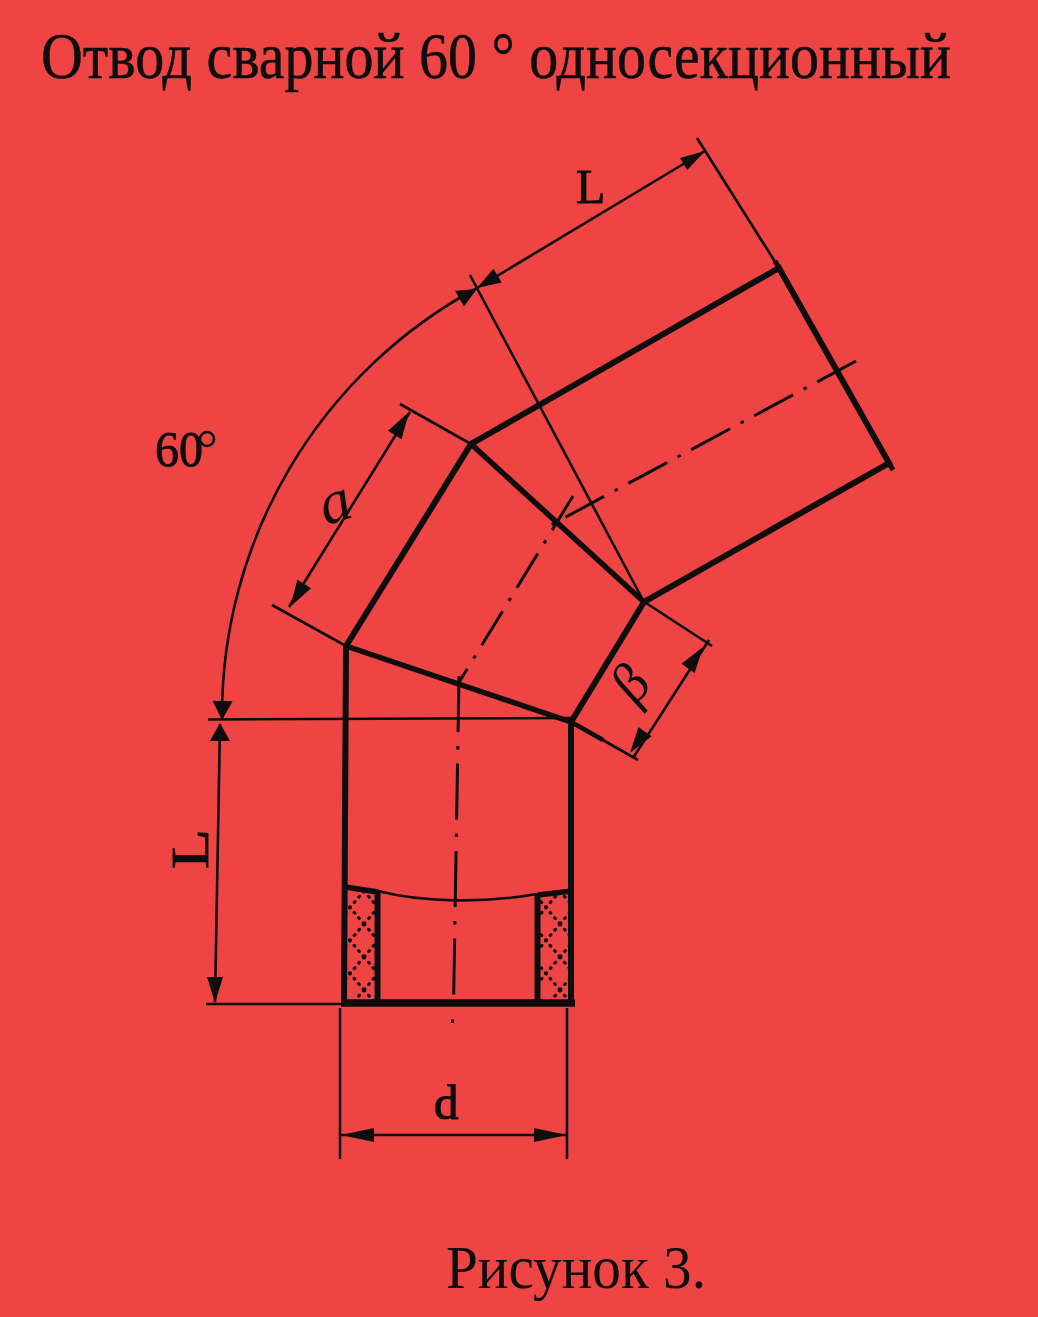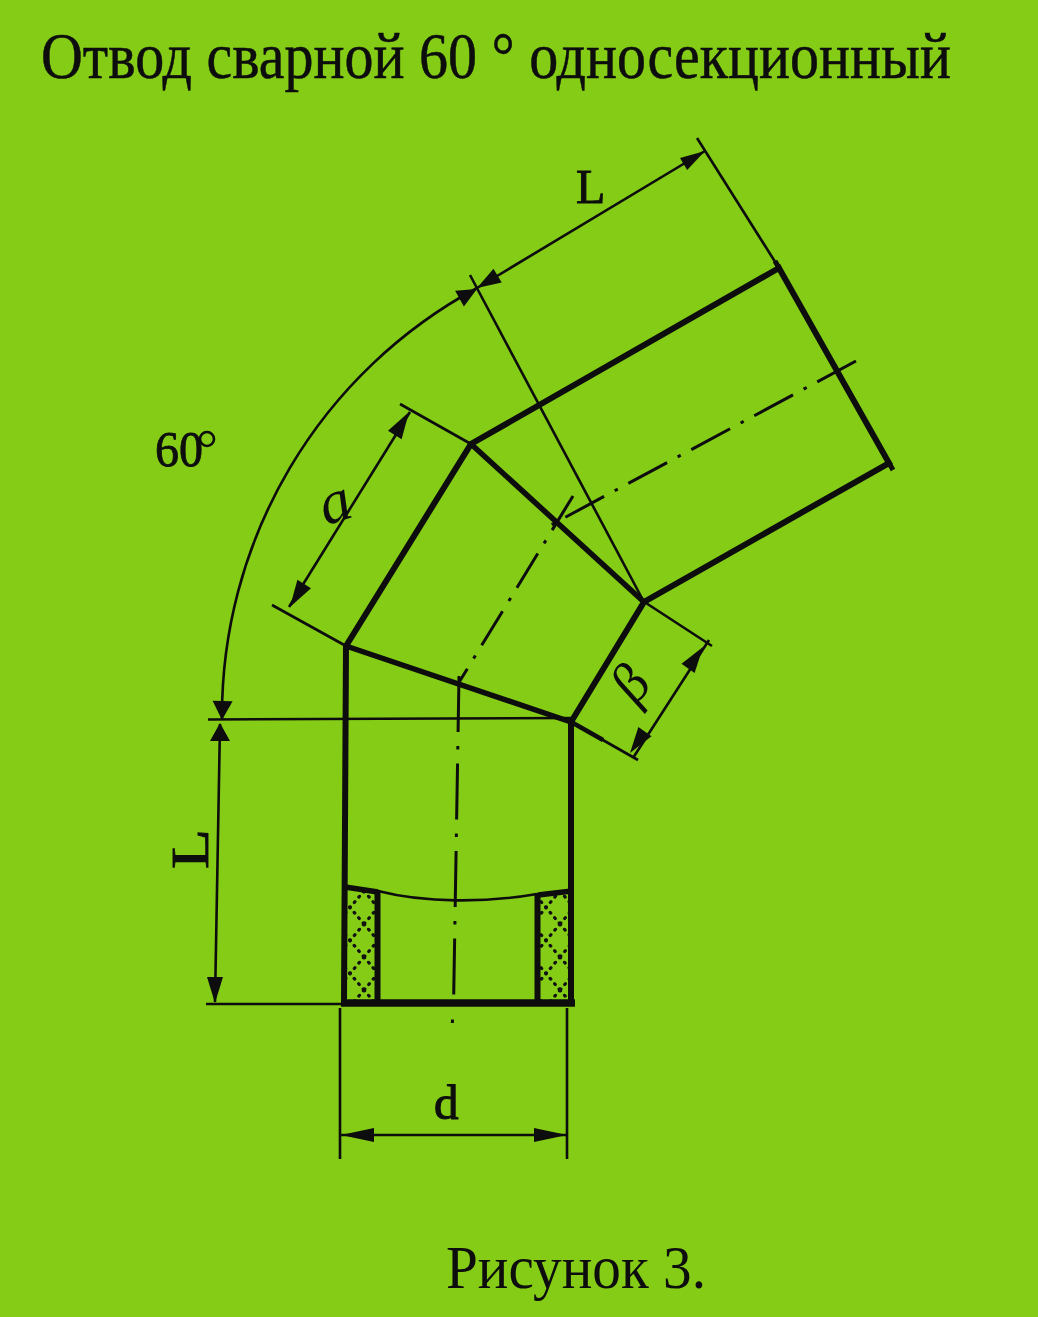--- a/index.html
+++ b/index.html
@@ -1,16 +1,16 @@
 <!DOCTYPE html>
 <html><head>
 <meta charset="utf-8">
 <style>
   html,body{margin:0;padding:0;background:#fbfbfa;}
-  .page{position:relative;width:1038px;height:1317px;background:#84cc16;overflow:hidden;
+  .page{position:relative;width:1038px;height:1317px;background:#ef4444;overflow:hidden;
         font-family:"Liberation Serif", serif;color:#0d0d0d;}
   svg{position:absolute;left:0;top:0;}
 </style>
 </head>
 <body>
 <div class="page">
 <svg width="1038" height="1317" viewBox="0 0 1038 1317">
   <defs>
     <pattern id="xh" width="28" height="33" patternUnits="userSpaceOnUse">
       <line x1="0" y1="0" x2="28" y2="33" stroke="#111" stroke-width="3.2" stroke-linecap="round" stroke-dasharray="1 6"></line>

